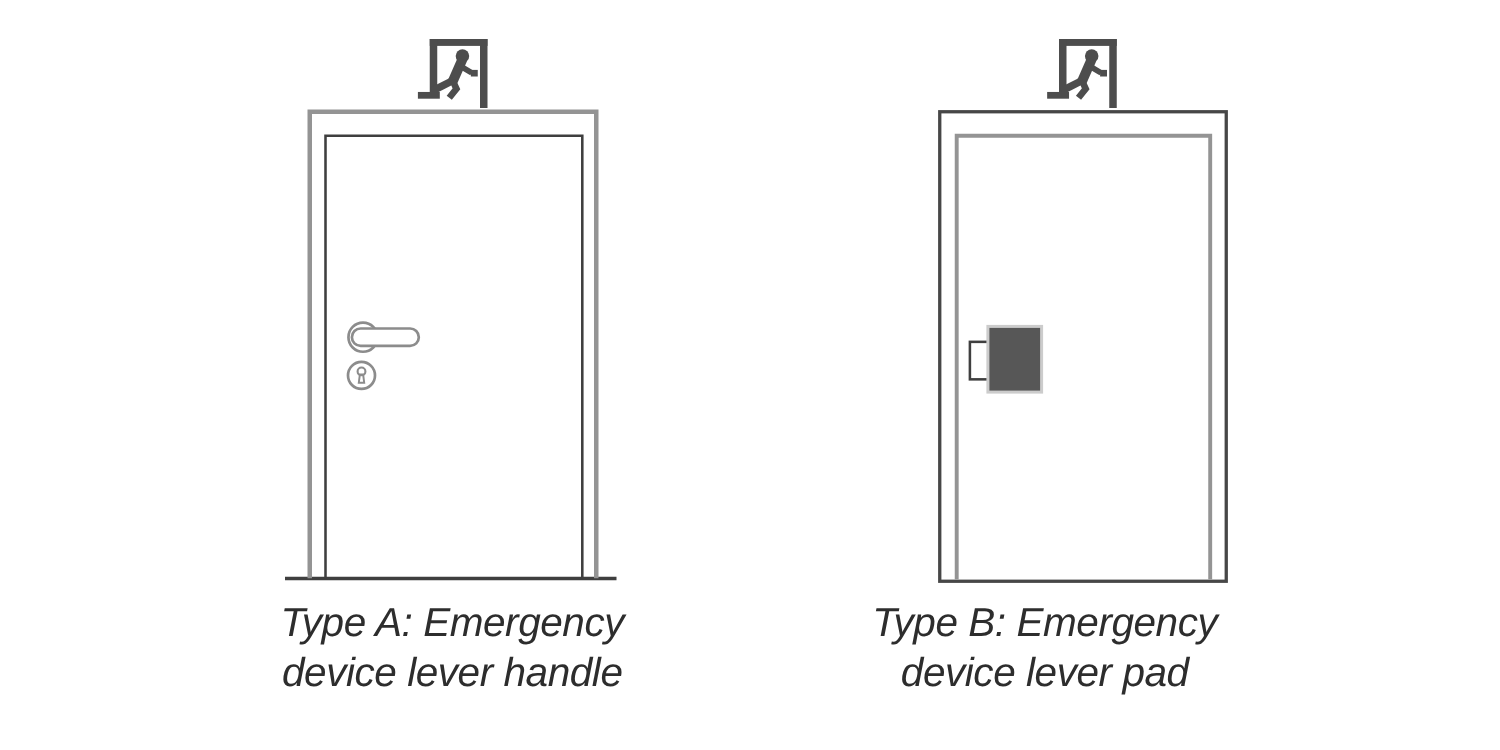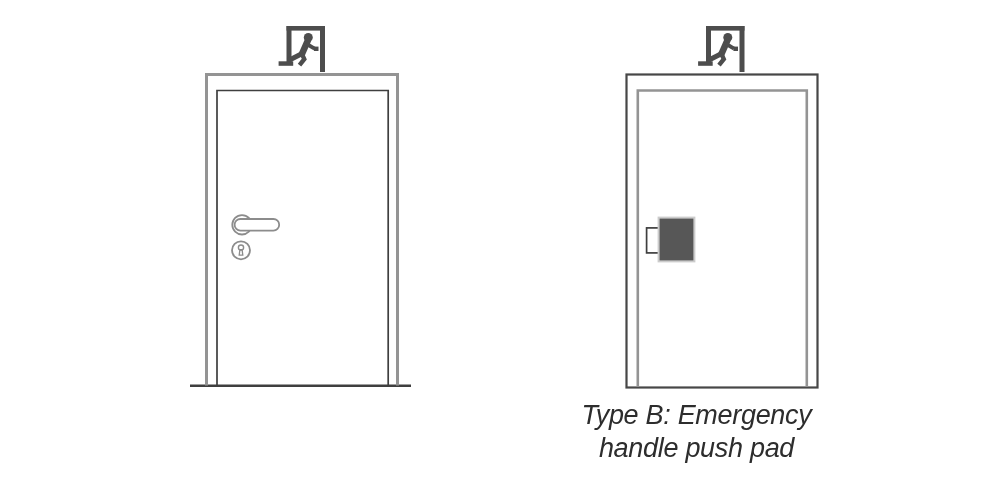--- a/index.html
+++ b/index.html
@@ -92,19 +92,23 @@
         <path d="M21.8 15.5 L15.2 30.5" stroke="#4d4d4d" stroke-width="6.6"></path>
         <path d="M19.5 19.5 L28 24.6" stroke="#4d4d4d" stroke-width="3.8"></path>
         <rect x="27.4" y="22.6" width="4.6" height="4.4"></rect>
         <path d="M15.8 29.5 L1.5 36.8" stroke="#4d4d4d" stroke-width="5"></path>
         <rect x="-7.9" y="37.3" width="14.6" height="4.5"></rect>
         <path d="M15.2 29.5 L17.8 35.2 L13 41.2" fill="none" stroke="#4d4d4d" stroke-width="4.4"></path>
       </g>
     </g>
   </svg>
 
+  <div class="label label-a">
+    <div>Type A: Emergency</div>
+    <div>device lever handle</div>
+  </div>
 
   <div class="label label-b">
     <div>Type B: Emergency</div>
-    <div>handle push pad</div>
+    <div>device lever pad</div>
   </div>
 
 </div>
 
 </body></html>

